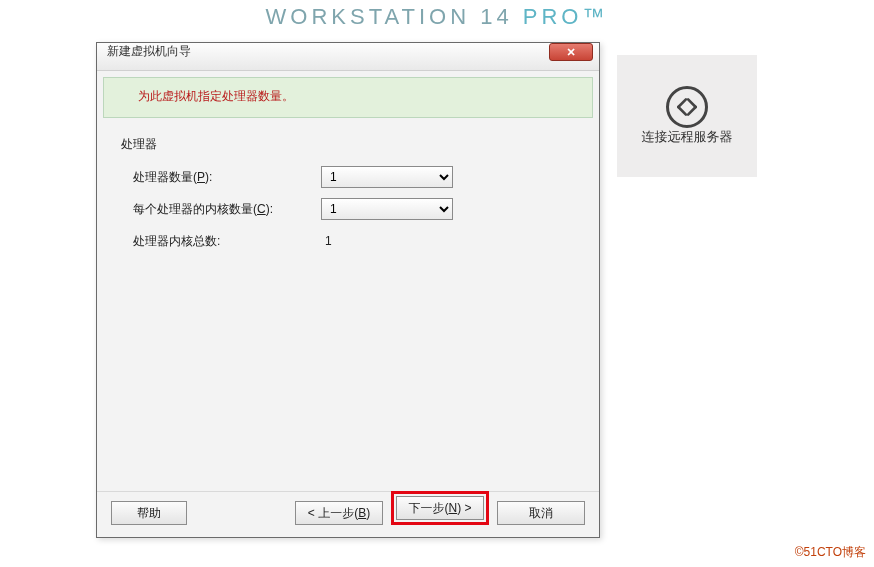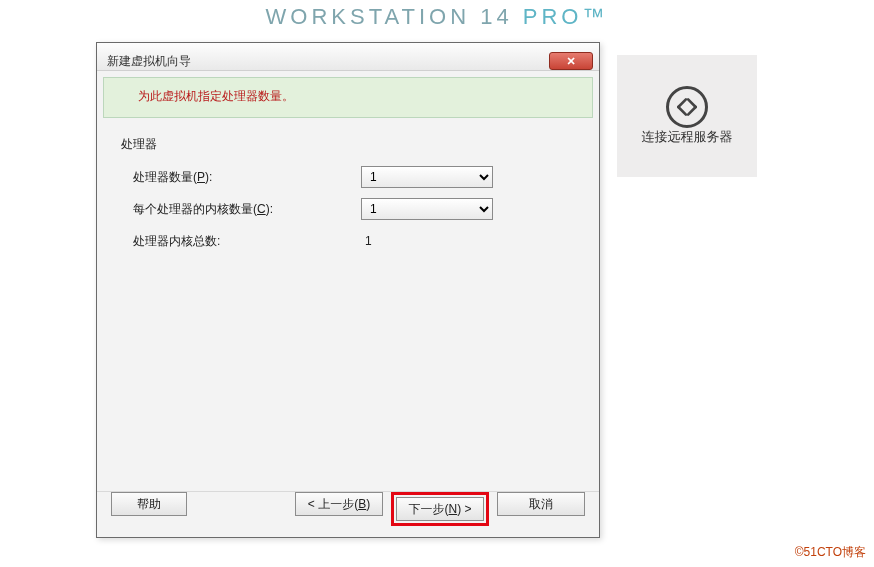--- a/index.html
+++ b/index.html
@@ -6,38 +6,38 @@
   html, body { width: 874px; height: 567px; font-family: "Microsoft YaHei", "SimSun", Arial, sans-serif; font-size: 12px; background: #fff; overflow: hidden; }
   .bg-title { position: absolute; top: 4px; left: 0; width: 874px; text-align: center; font-size: 22px; font-weight: 300; letter-spacing: 4px; color: #7fa5ad; }
   .bg-title .pro { color: #5fb5c6; }
   .server-tile { position: absolute; left: 617px; top: 55px; width: 140px; height: 122px; background: #eeeded; display: flex; flex-direction: column; align-items: center; justify-content: center; }
   .server-tile .icon { width: 42px; height: 42px; border: 3px solid #444; border-radius: 50%; display: flex; align-items: center; justify-content: center; }
   .server-tile svg { width: 26px; height: 26px; }
   .server-tile .label { font-size: 13px; color: #333; }
   .watermark { position: absolute; right: 8px; bottom: 6px; color: #c2410c; font-size: 12px; }
 
   .dialog { position: absolute; left: 96px; top: 42px; width: 504px; height: 496px; border: 1px solid #6a6a6a; background: #f3f3f3; box-shadow: 2px 2px 6px rgba(0,0,0,0.15); }
-  .titlebar { height: 28px; background: linear-gradient(#fdfdfd,#e9e9e9); border-bottom: 1px solid #d0d0d0; display: flex; align-items: flex-end; padding: 0 6px 0 10px; font-size: 12px; color: #333; }
+  .titlebar { height: 28px; background: linear-gradient(#fdfdfd,#e9e9e9); border-bottom: 1px solid #d0d0d0; display: flex; align-items: flex-start; padding: 0 6px 0 10px; font-size: 12px; color: #333; }
   .titlebar .spacer { flex: 1; }
   .close-btn { width: 44px; height: 18px; background: linear-gradient(#e67b6f,#c84436); border: 1px solid #8f2c20; border-radius: 3px; display: flex; align-items: center; justify-content: center; color: #fff; font-size: 11px; font-weight: bold; cursor: default; }
 
   .header-band { margin: 6px 6px 0 6px; border: 1px solid #bcd7bc; background: #e3f1dc; padding: 10px 18px 12px 18px; }
   .header-band .h { font-size: 12px; font-weight: bold; color: #222; margin-bottom: 4px; }
   .header-band .s { font-size: 12px; color: #b91c1c; padding-left: 16px; }
 
   .body { padding: 18px 24px 0 24px; color: #222; }
   .section-label { margin-bottom: 10px; }
-  .row { display: flex; align-items: center; height: 28px; margin-bottom: 4px; gap: 40px; }
+  .row { display: flex; align-items: center; height: 28px; margin-bottom: 4px; }
   .row .lbl { width: 200px; padding-left: 12px; }
   .row .ctl { width: 132px; }
   .row .static { padding-left: 4px; }
   select { width: 132px; height: 22px; border: 1px solid #8a8a8a; background: linear-gradient(#fff,#eaeaea); font-size: 12px; padding-left: 4px; }
   .u { text-decoration: underline; }
 
-  .footer { position: absolute; left: 0; right: 0; bottom: 0; height: 46px; border-top: 1px solid #d9d9d9; display: flex; align-items: flex-start; padding: 0 14px; gap: 8px; background: #f3f3f3; }
+  .footer { position: absolute; left: 0; right: 0; bottom: 0; height: 46px; border-top: 1px solid #d9d9d9; display: flex; align-items: flex-end; padding: 12px 14px; gap: 8px; background: #f3f3f3; }
   .footer .gap { flex: 1; }
   .btn { min-width: 88px; height: 24px; border: 1px solid #8c8c8c; background: linear-gradient(#fcfcfc,#e4e4e4); font-size: 12px; color: #222; display: inline-flex; align-items: center; justify-content: center; padding: 0 10px; cursor: default; }
   .btn-help { min-width: 76px; }
   .next-wrap { border: 3px solid #e30613; padding: 2px; }
   .next-wrap .btn { min-width: 88px; }
 </style>
 </head>
 <body>
 
 <div class="bg-title">

